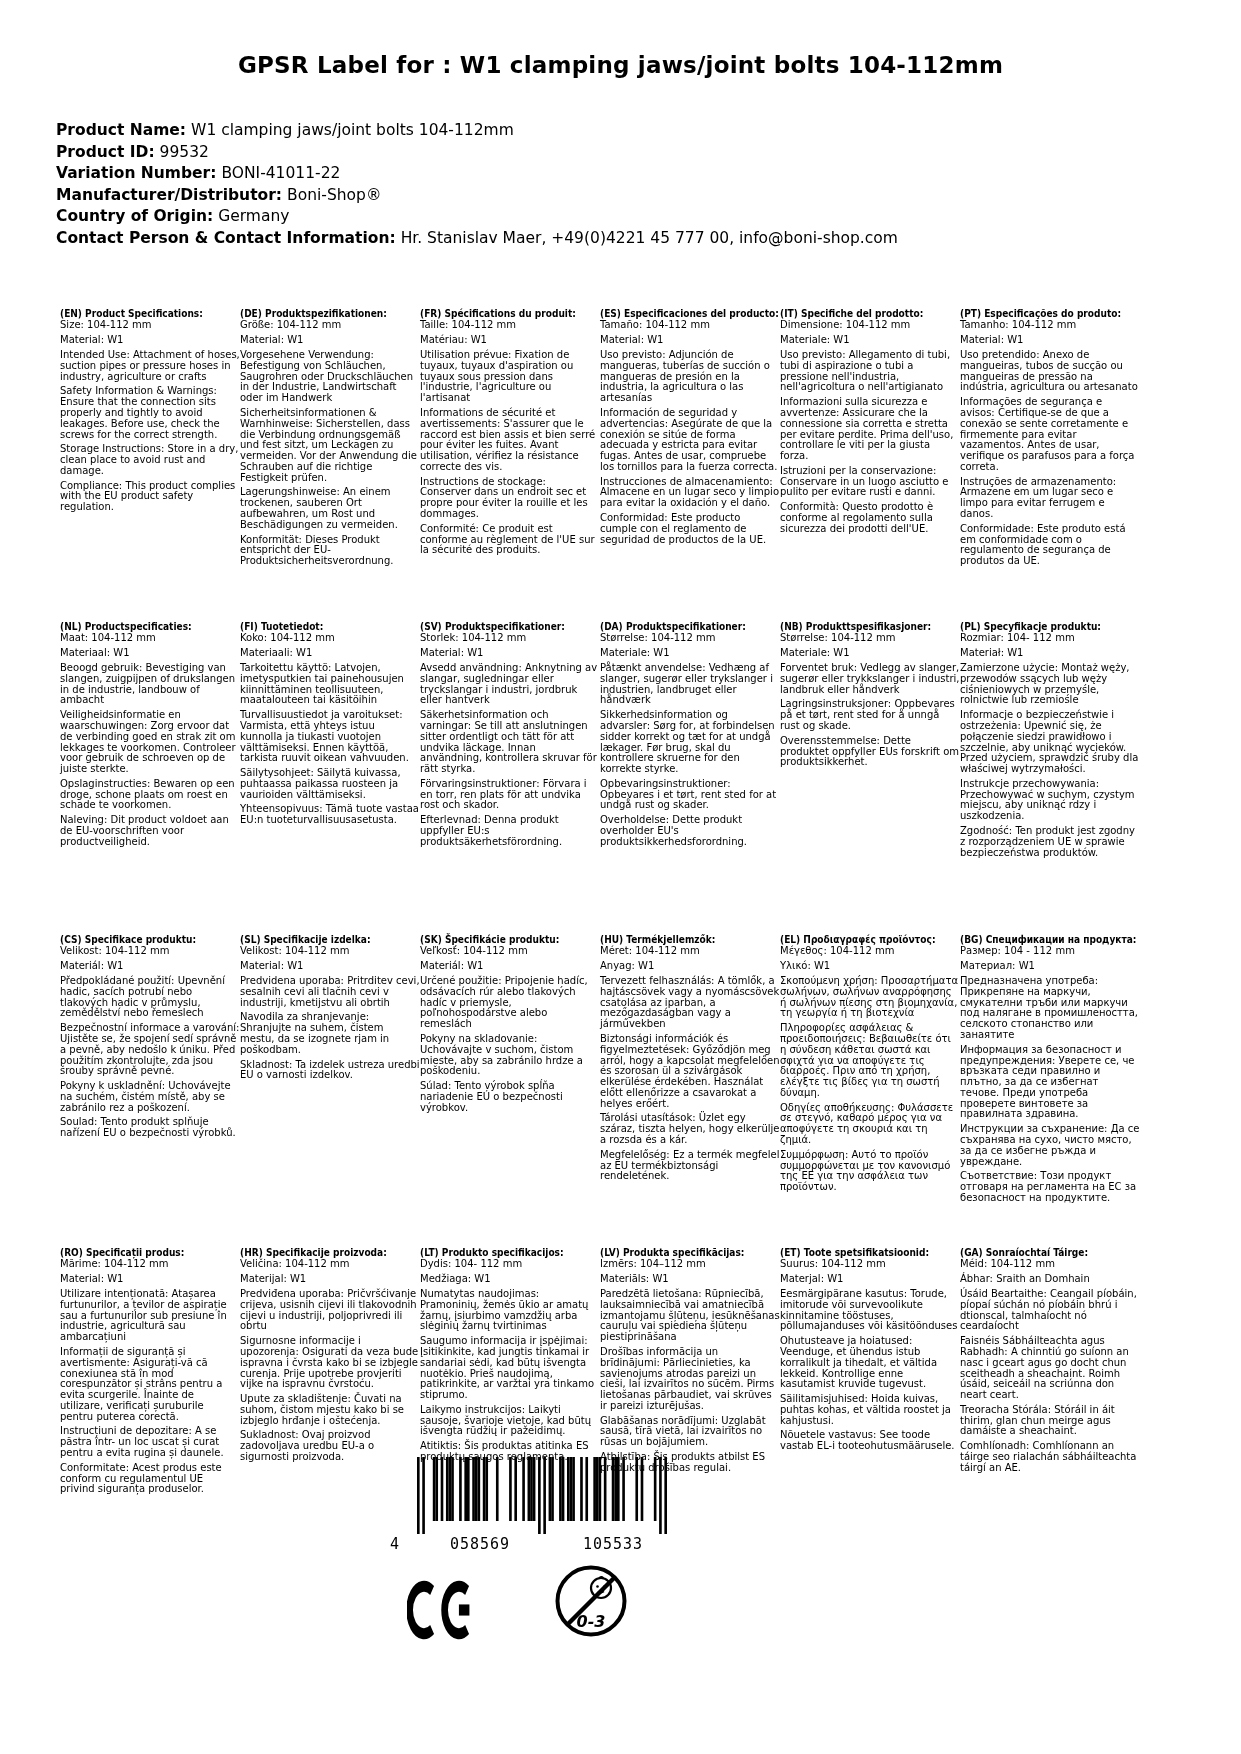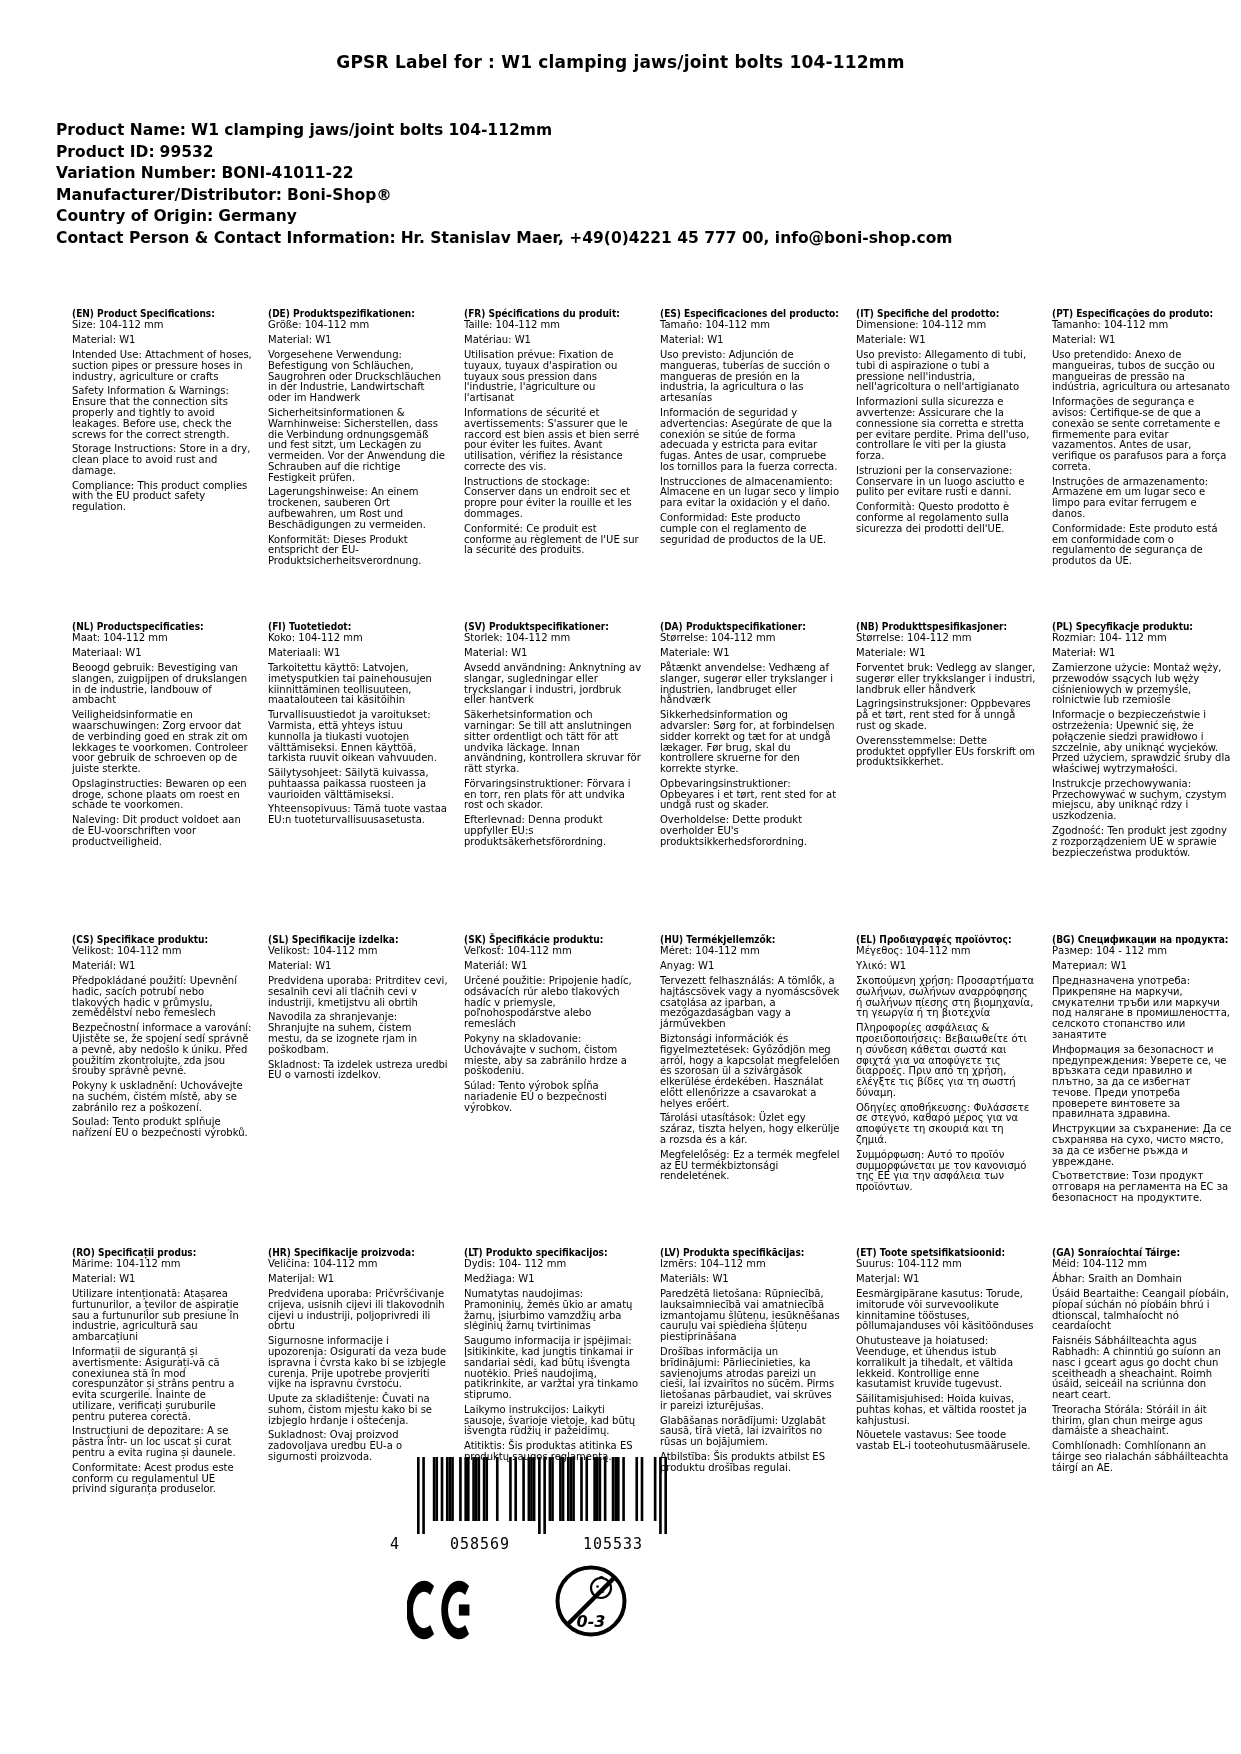--- a/index.html
+++ b/index.html
@@ -1,25 +1,25 @@
 <!DOCTYPE html>
 <html><head>
 <meta charset="utf-8">
 <style>
   html,body{margin:0;padding:0;background:#fff;}
   #page{position:relative;width:1241px;height:1754px;background:#ffffff;color:#000;
         font-family:"DejaVu Sans",sans-serif;overflow:hidden;}
   .title{position:absolute;top:52px;left:0;width:100%;text-align:center;
-         font-size:17px;font-weight:bold;letter-spacing:0.2px;}
+         font-size:23px;font-weight:bold;letter-spacing:0.2px;}
   .info{position:absolute;left:56px;top:120px;font-size:15.5px;line-height:21.6px;}
   .info .row{white-space:nowrap;}
   .info .lbl{font-weight:bold;}
-  .info .val{font-weight:bold;margin-left:5px;}
+  .info .val{font-weight:normal;margin-left:5px;}
   .grid{position:absolute;left:60px;top:308px;display:grid;
-        grid-template-columns:repeat(6,180px);column-gap:16px;grid-auto-rows:313px;margin-left:12px;}
+        grid-template-columns:repeat(6,180px);grid-auto-rows:313px;}
   .cell{font-size:10px;line-height:1.08;overflow:visible;}
   .cell h3{font-size:10.5px;font-weight:bold;margin:0 0 1px 0;white-space:nowrap;
            transform:scaleX(0.86);transform-origin:left center;}
   .cell p{margin:0 0 4px 0;}
   .barcode-wrap{position:absolute;left:417px;top:1457px;width:250px;height:96px;}
   .bc-digit{position:absolute;top:78px;font-family:"DejaVu Sans Mono",monospace;
             font-size:15px;letter-spacing:1px;}
   .bc-first{left:-27px;}
   .bc-g1{left:8px;width:110px;text-align:center;}
   .bc-g2{left:141px;width:110px;text-align:center;}

